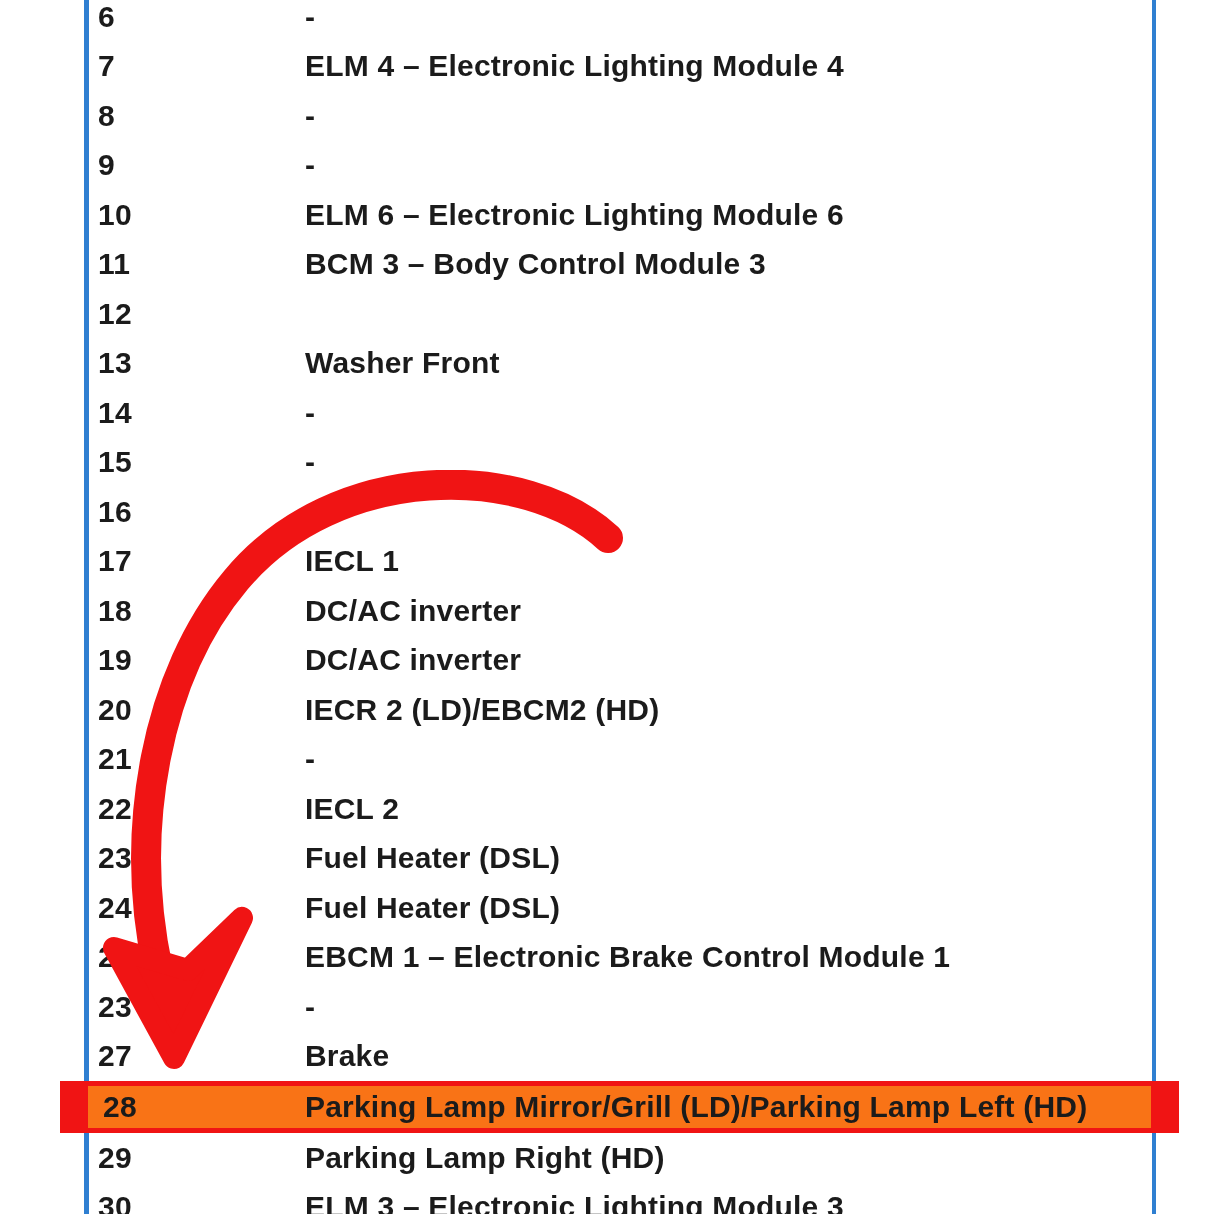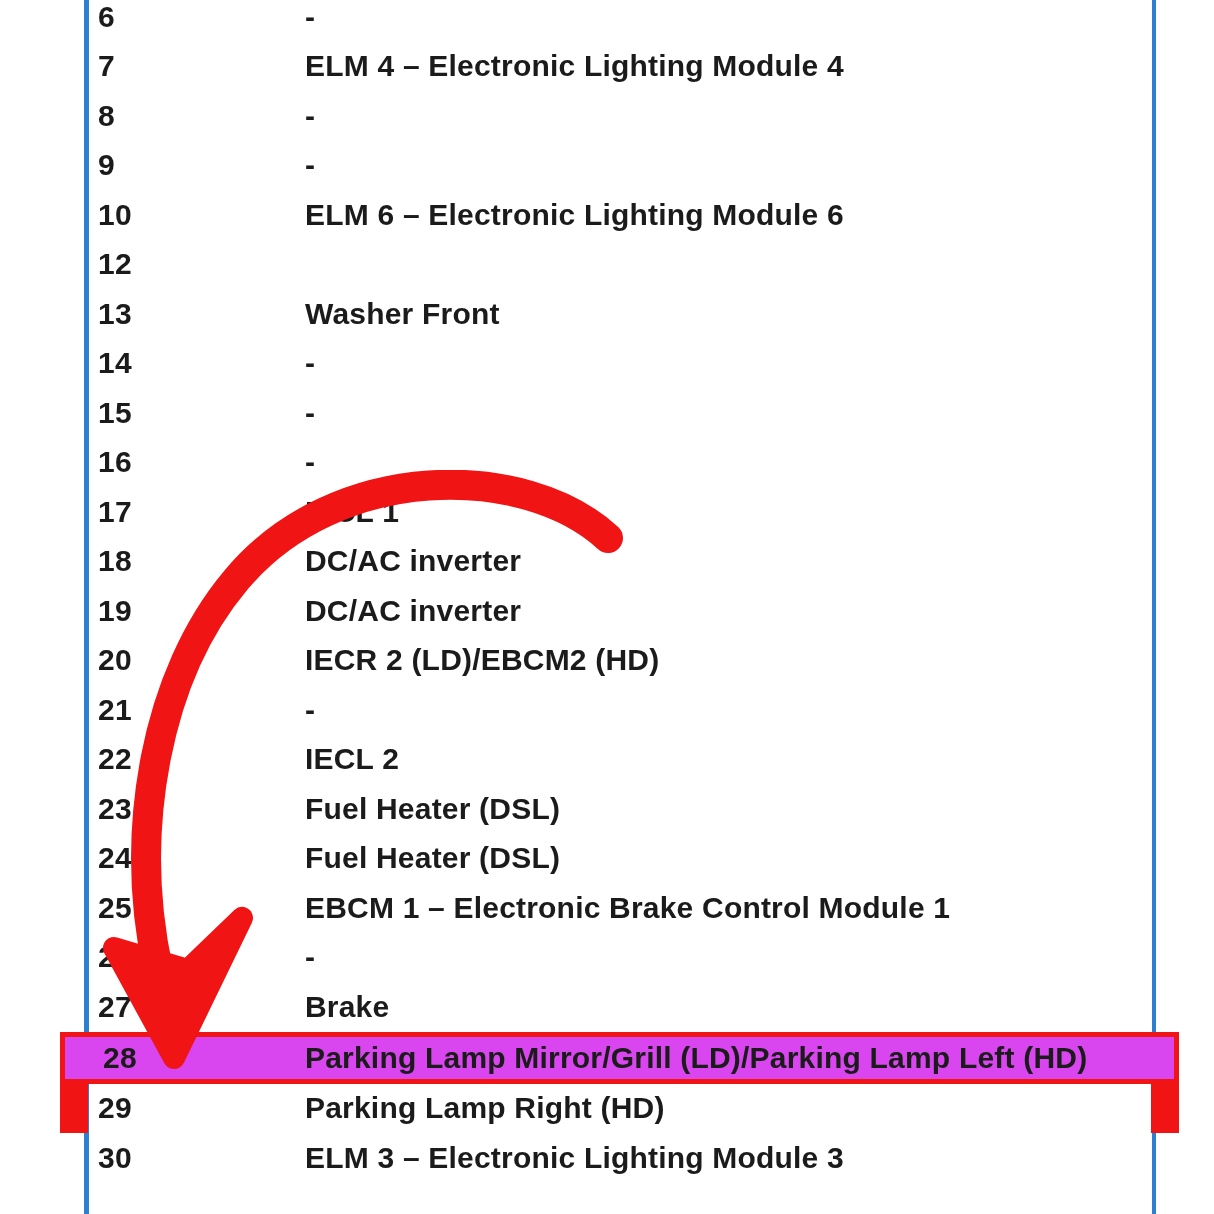--- a/index.html
+++ b/index.html
@@ -55,21 +55,21 @@
     font-size: 30px;
     font-weight: 700;
     color: #1b1b1b;
     letter-spacing: 0.2px;
     white-space: nowrap;
   }
 
   
   .row.highlight {
     border: 5px solid #f01414;
-    background: #d946ef;
+    background: #f97316;
     margin-left: 60px;
     margin-right: 35px;
     height: 52px;
   }
   .row.highlight .num  { left: 38px; }
   .row.highlight .desc { left: 240px; }
 
   
   .cap {
     position: absolute;
@@ -113,20 +113,24 @@
       </div>
       <div class="row">
         <span class="num">9</span>
         <span class="desc">-</span>
       </div>
       <div class="row">
         <span class="num">10</span>
         <span class="desc">ELM 6 – Electronic Lighting Module 6</span>
       </div>
       <div class="row">
+        <span class="num">11</span>
+        <span class="desc">BCM 3 – Body Control Module 3</span>
+      </div>
+      <div class="row">
         <span class="num">12</span>
       </div>
       <div class="row">
         <span class="num">13</span>
         <span class="desc">Washer Front</span>
       </div>
       <div class="row">
         <span class="num">14</span>
         <span class="desc">-</span>
       </div>

